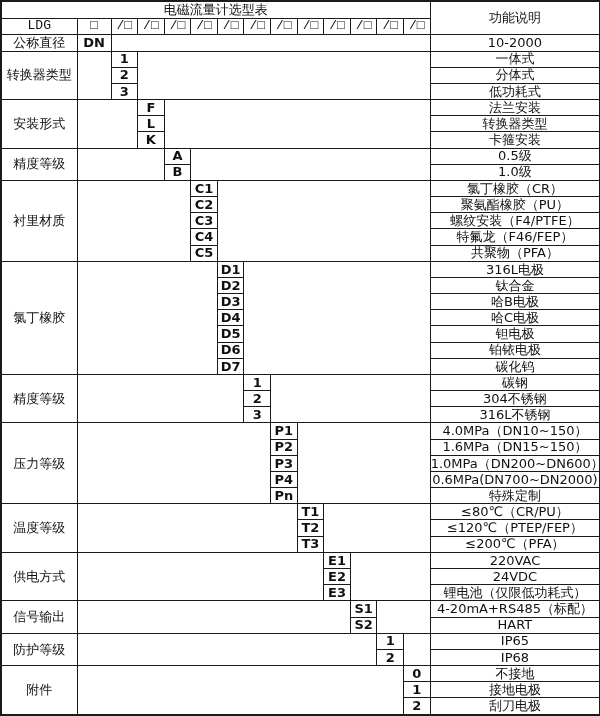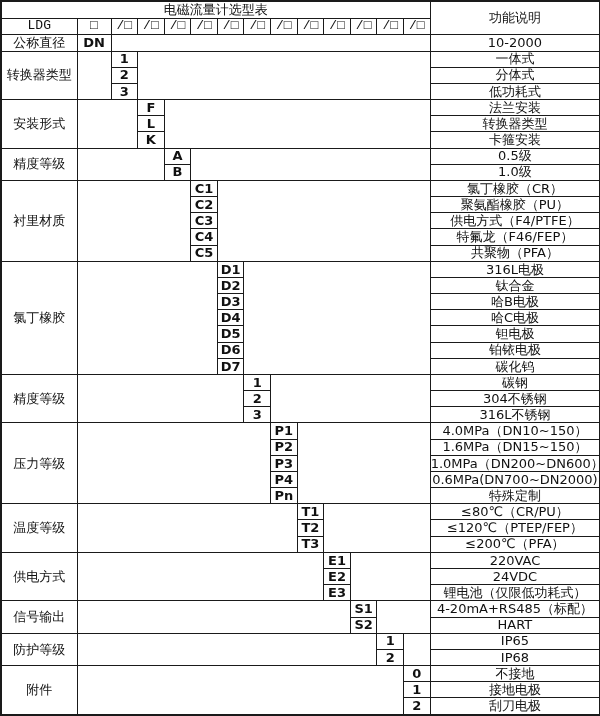--- a/index.html
+++ b/index.html
@@ -136,21 +136,21 @@
     <td class="code gt">C1</td>
     <td class="gt" rowspan="5" colspan="8"></td>
     <td class="desc gt">氯丁橡胶（CR）</td>
   </tr>
   <tr>
     <td class="code">C2</td>
     <td class="desc">聚氨酯橡胶（PU）</td>
   </tr>
   <tr>
     <td class="code">C3</td>
-    <td class="desc">供电方式（F4/PTFE）</td>
+    <td class="desc">螺纹安装（F4/PTFE）</td>
   </tr>
   <tr>
     <td class="code">C4</td>
     <td class="desc">特氟龙（F46/FEP）</td>
   </tr>
   <tr>
     <td class="code">C5</td>
     <td class="desc">共聚物（PFA）</td>
   </tr>
 

